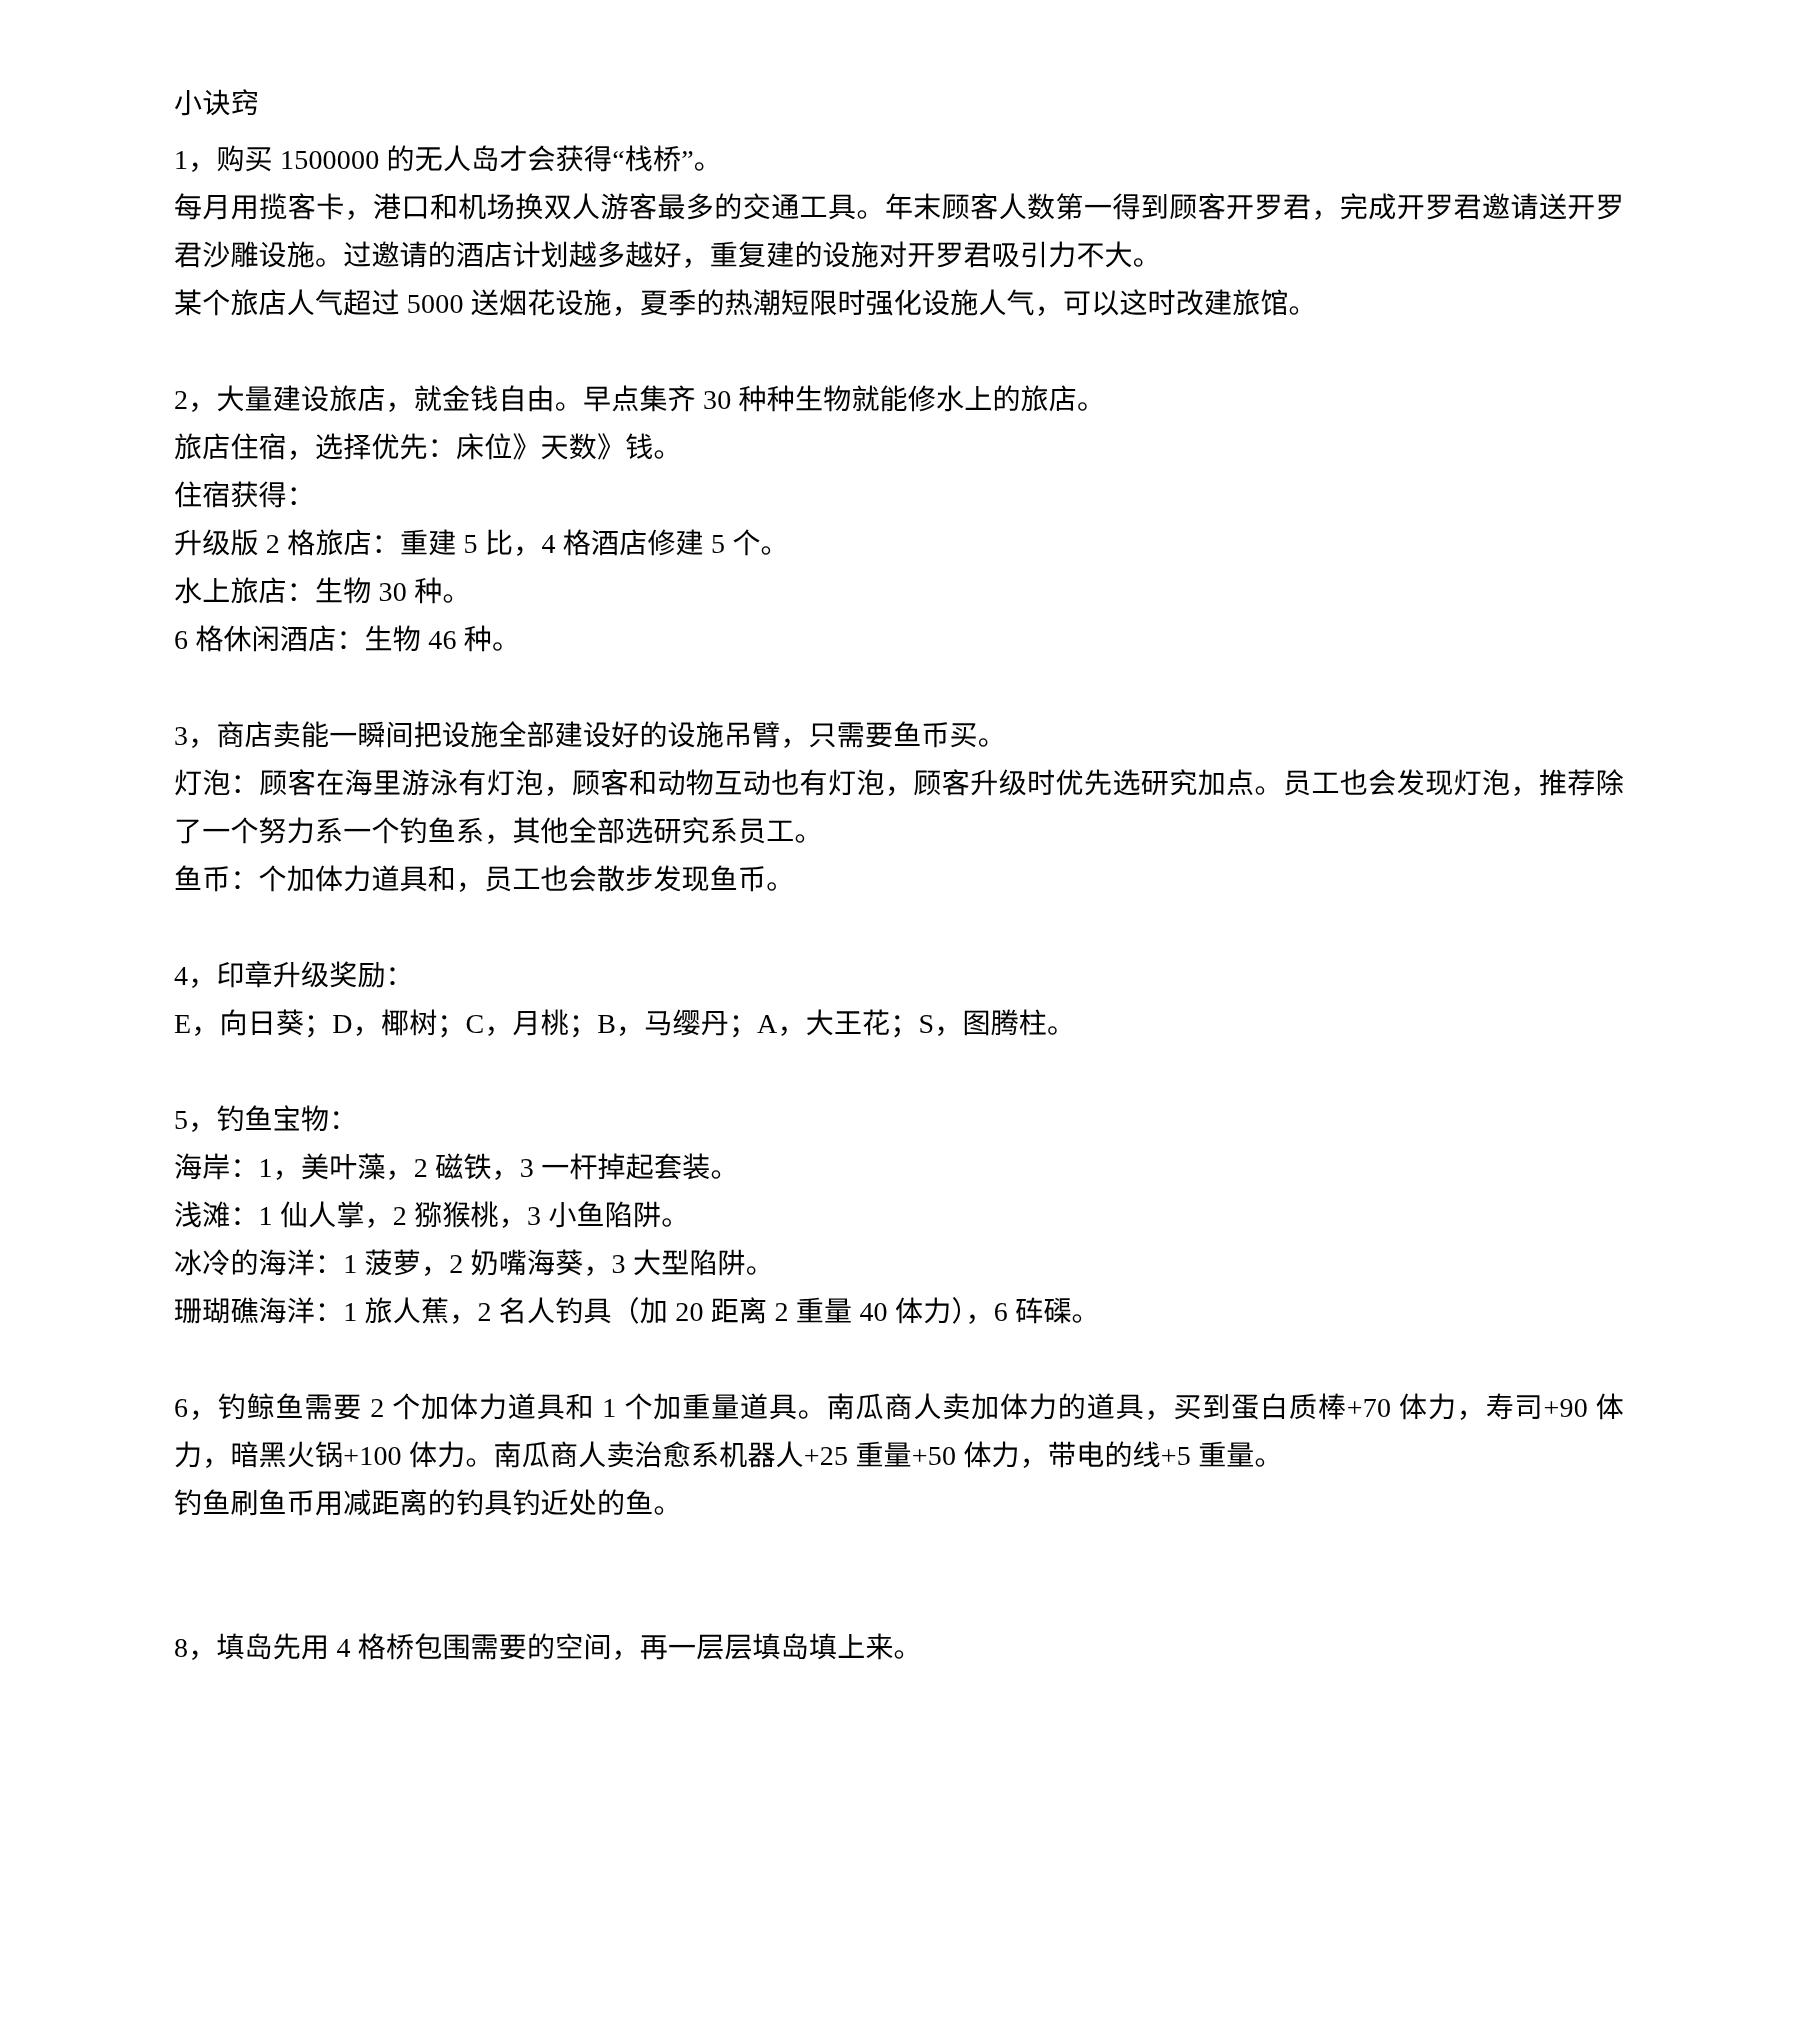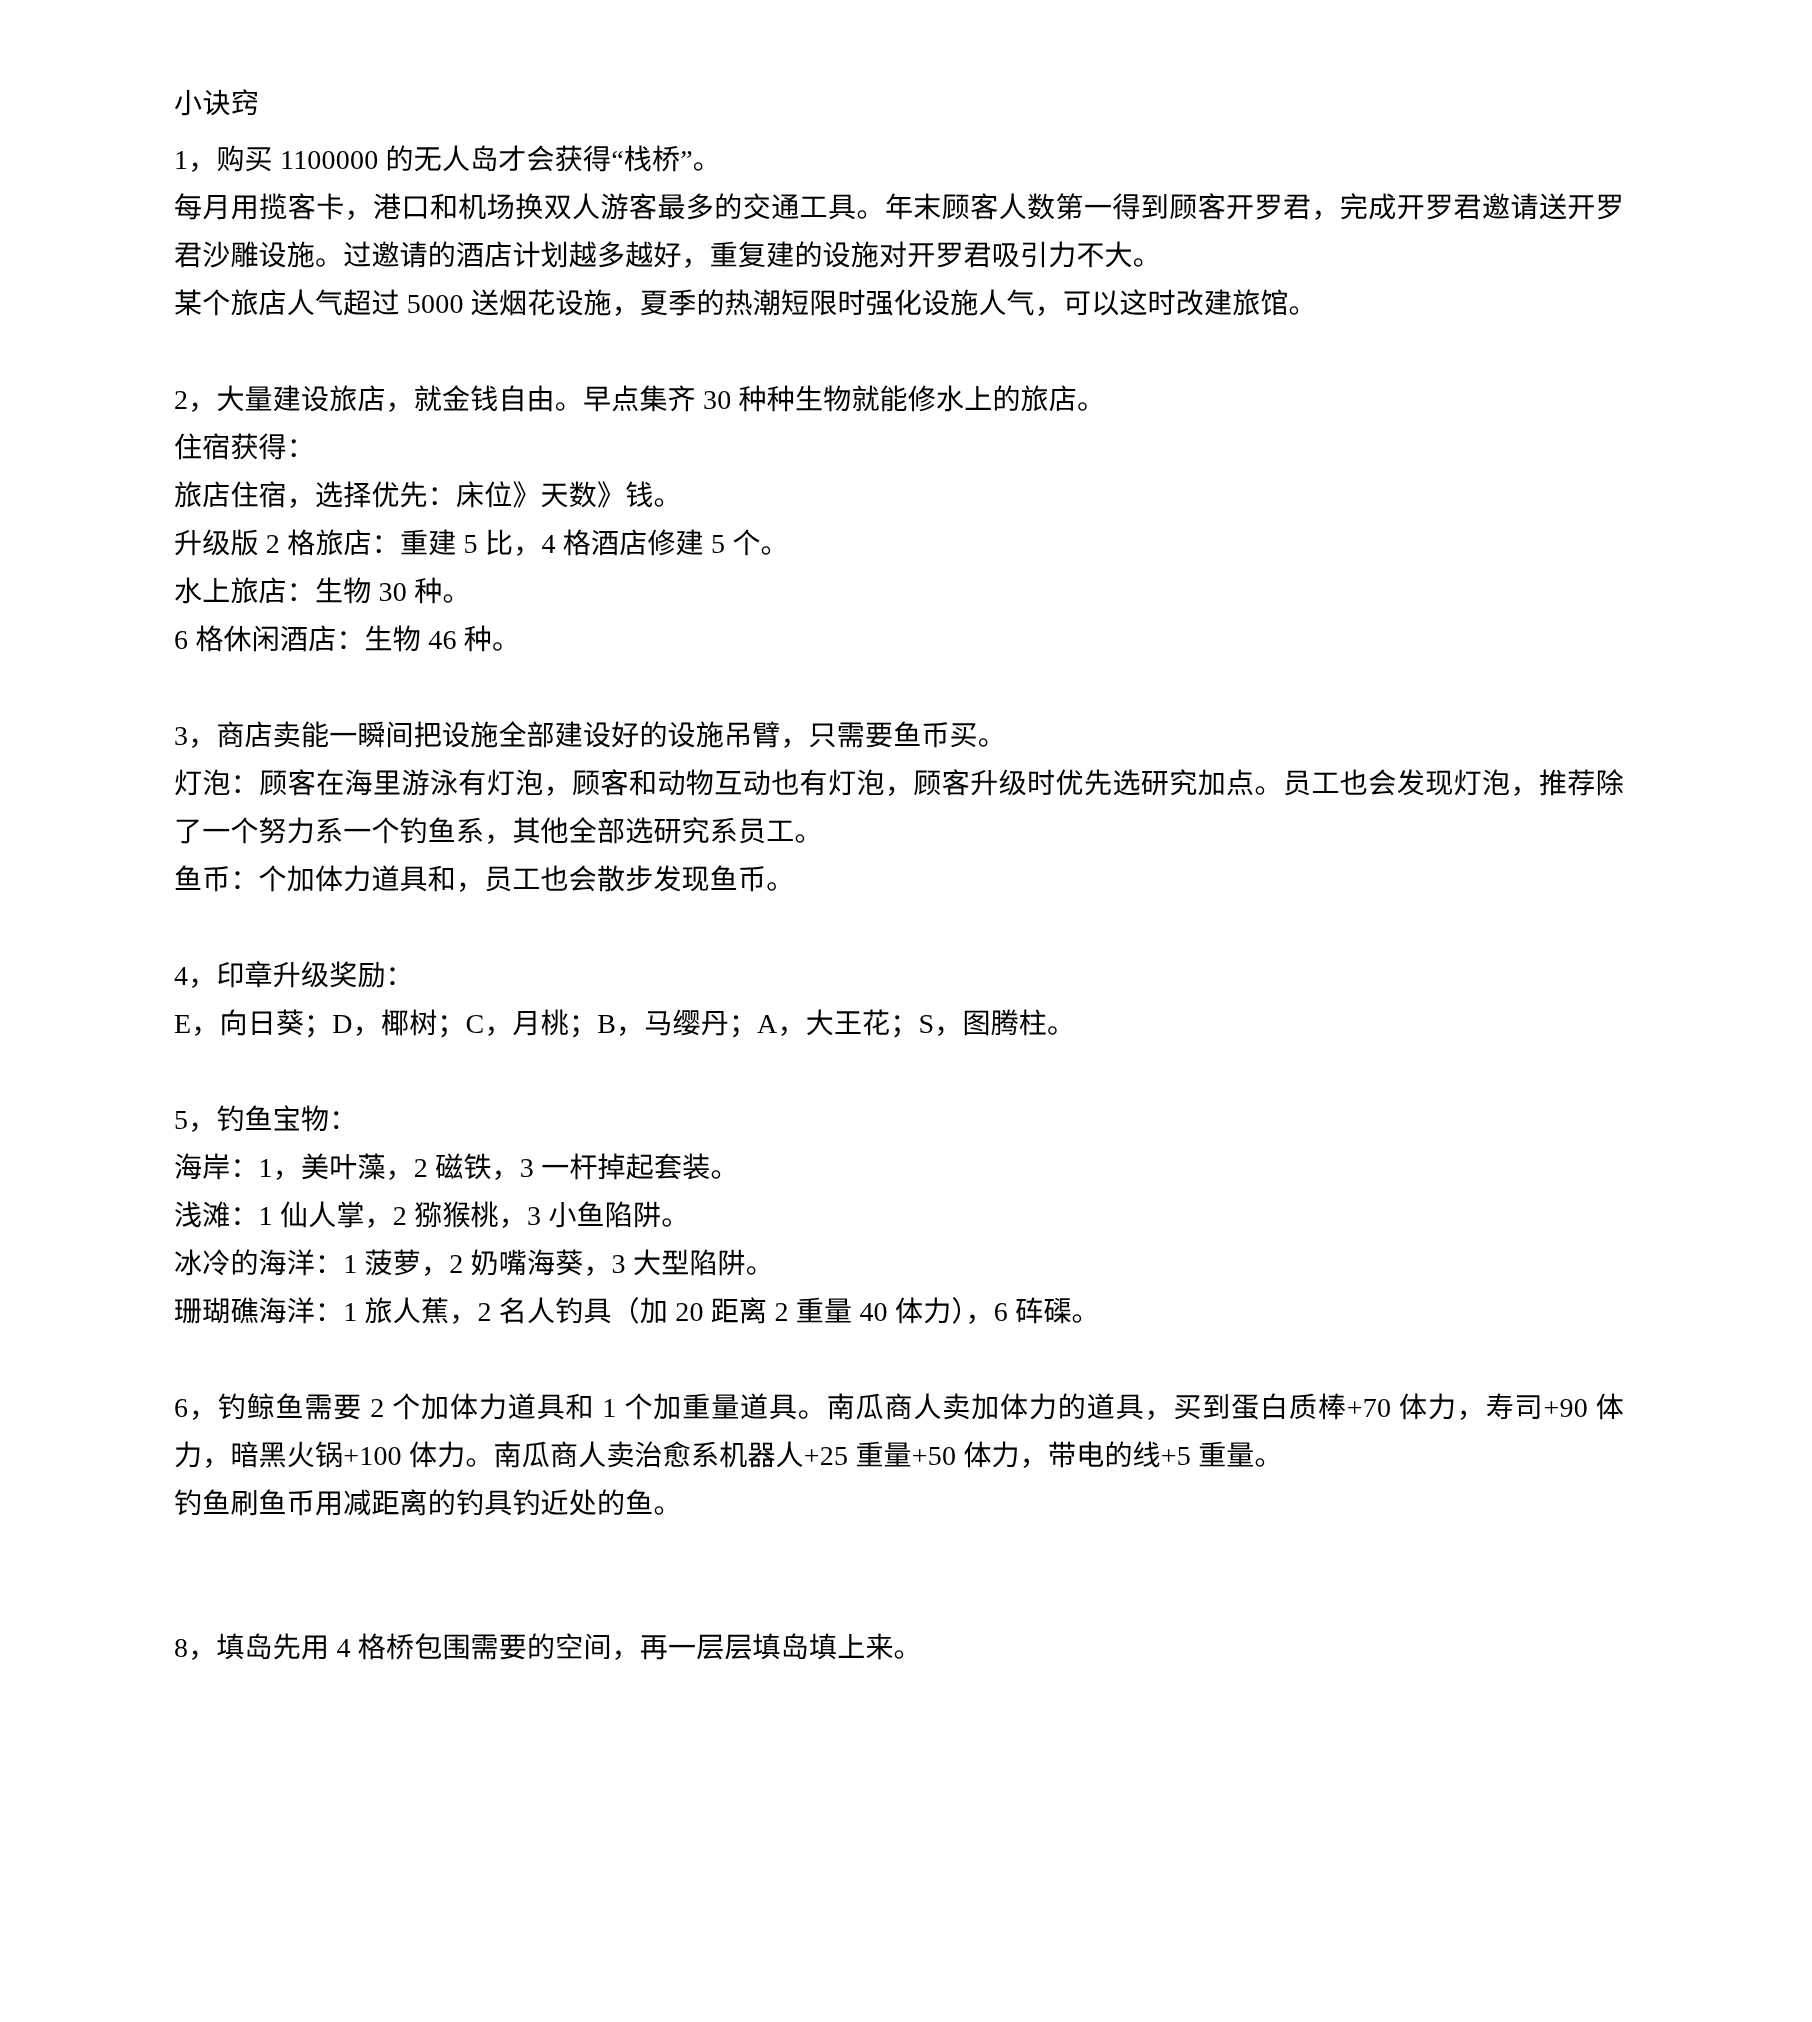--- a/index.html
+++ b/index.html
@@ -45,31 +45,31 @@
   }
 </style>
 </head>
 <body>
 
 <div class="page">
 
   <h1 class="doc-title">小诀窍</h1>
 
   <div class="block">
-    <p class="para">1，购买 1100000 的无人岛才会获得“栈桥”。</p>
+    <p class="para">1，购买 1500000 的无人岛才会获得“栈桥”。</p>
     <p class="para">每月用揽客卡，港口和机场换双人游客最多的交通工具。年末顾客人数第一得到顾客开罗君，完成开罗君邀请送开罗君沙雕设施。过邀请的酒店计划越多越好，重复建的设施对开罗君吸引力不大。</p>
     <p class="para">某个旅店人气超过 5000 送烟花设施，夏季的热潮短限时强化设施人气，可以这时改建旅馆。</p>
   </div>
 
   <div class="spacer"></div>
 
   <div class="block">
     <p class="para">2，大量建设旅店，就金钱自由。早点集齐 30 种种生物就能修水上的旅店。</p>
+    <p class="para">旅店住宿，选择优先：床位》天数》钱。</p>
     <p class="para">住宿获得：</p>
-    <p class="para">旅店住宿，选择优先：床位》天数》钱。</p>
     <p class="para">升级版 2 格旅店：重建 5 比，4 格酒店修建 5 个。</p>
     <p class="para">水上旅店：生物 30 种。</p>
     <p class="para">6 格休闲酒店：生物 46 种。</p>
   </div>
 
   <div class="spacer"></div>
 
   <div class="block">
     <p class="para">3，商店卖能一瞬间把设施全部建设好的设施吊臂，只需要鱼币买。</p>
     <p class="para">灯泡：顾客在海里游泳有灯泡，顾客和动物互动也有灯泡，顾客升级时优先选研究加点。员工也会发现灯泡，推荐除了一个努力系一个钓鱼系，其他全部选研究系员工。</p>

